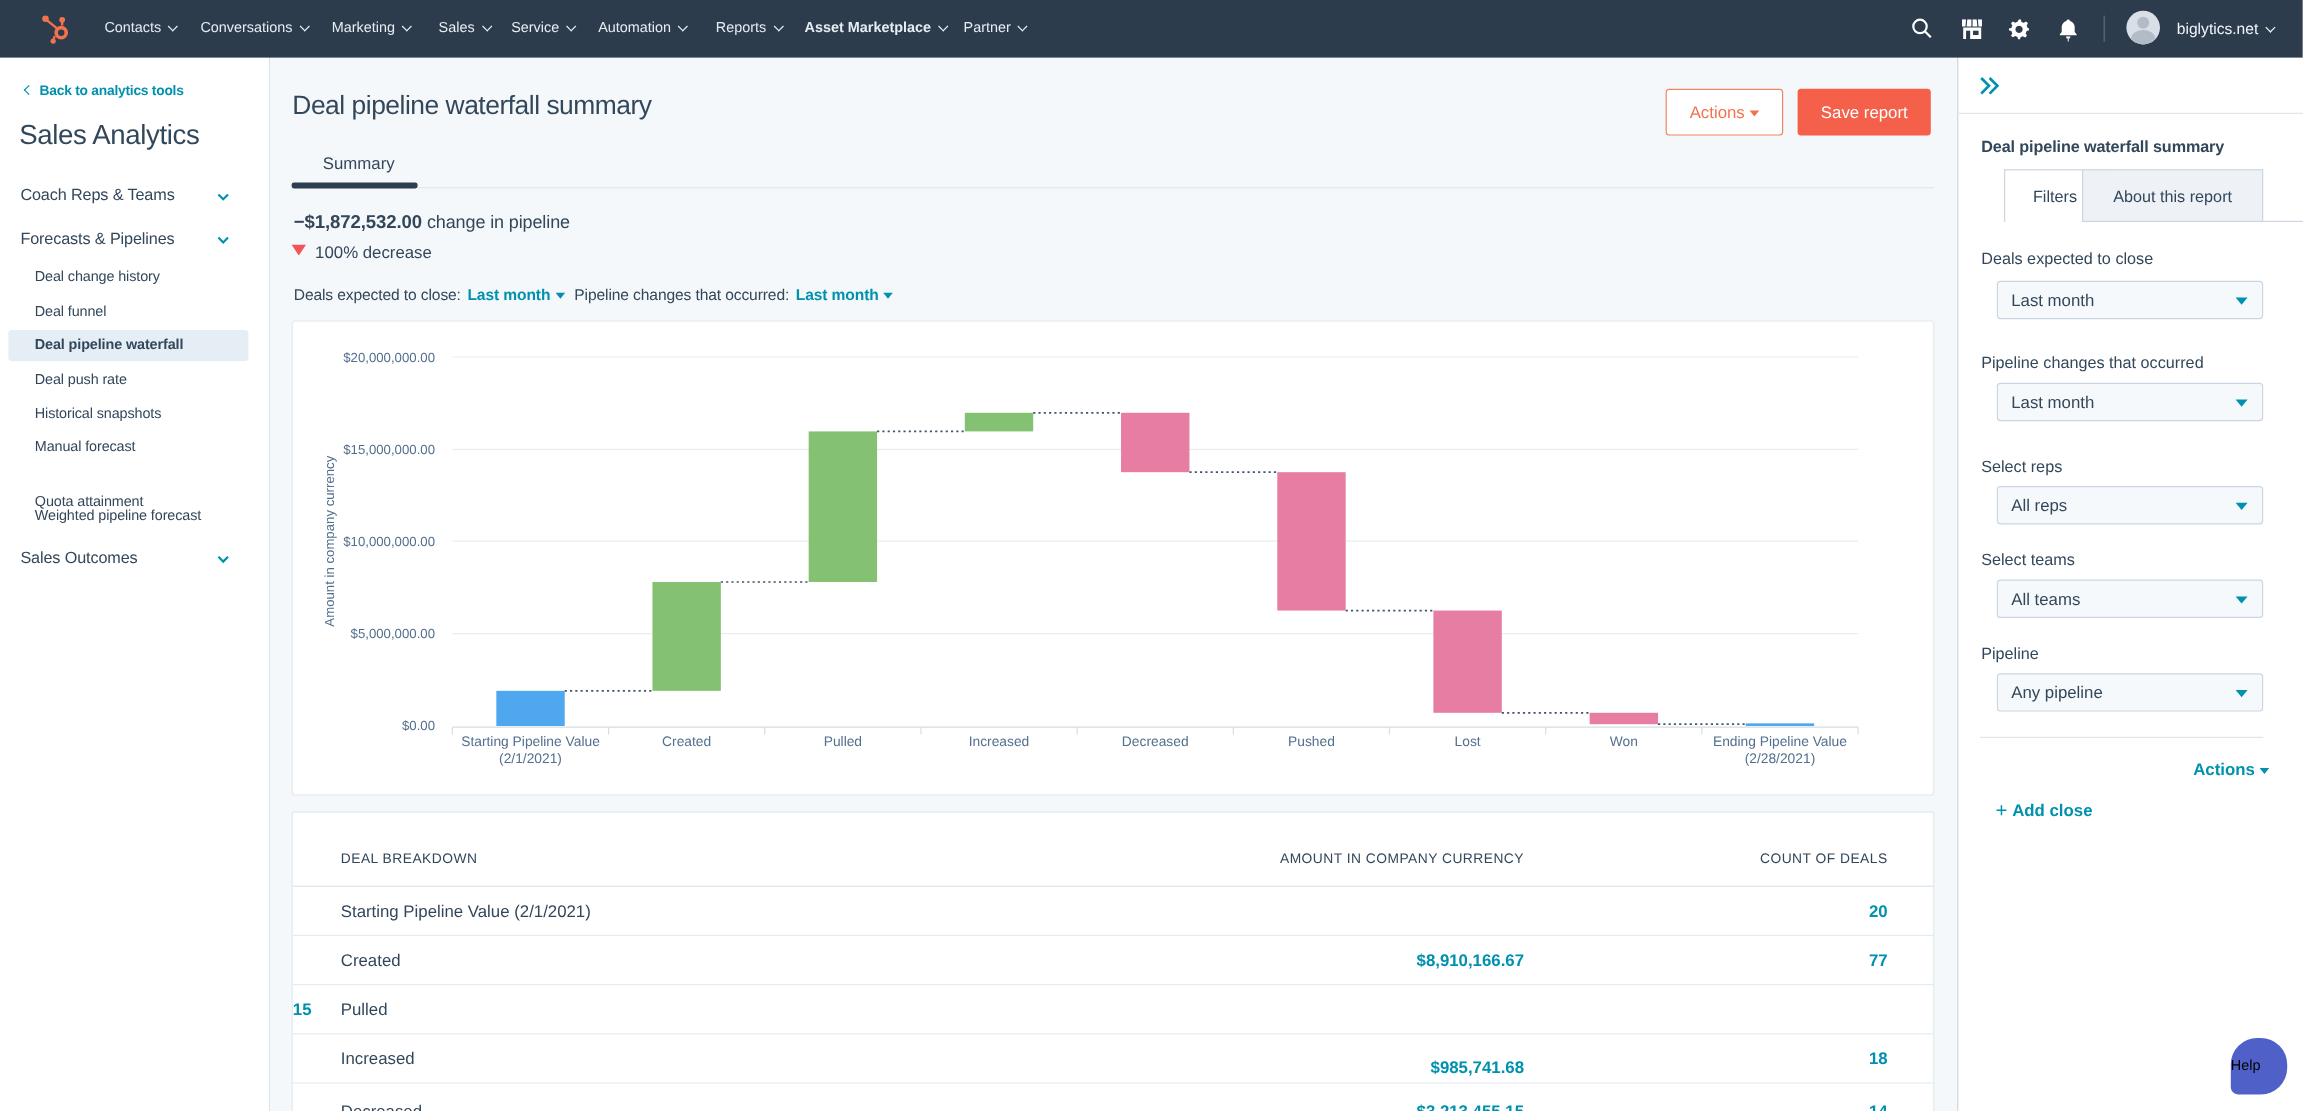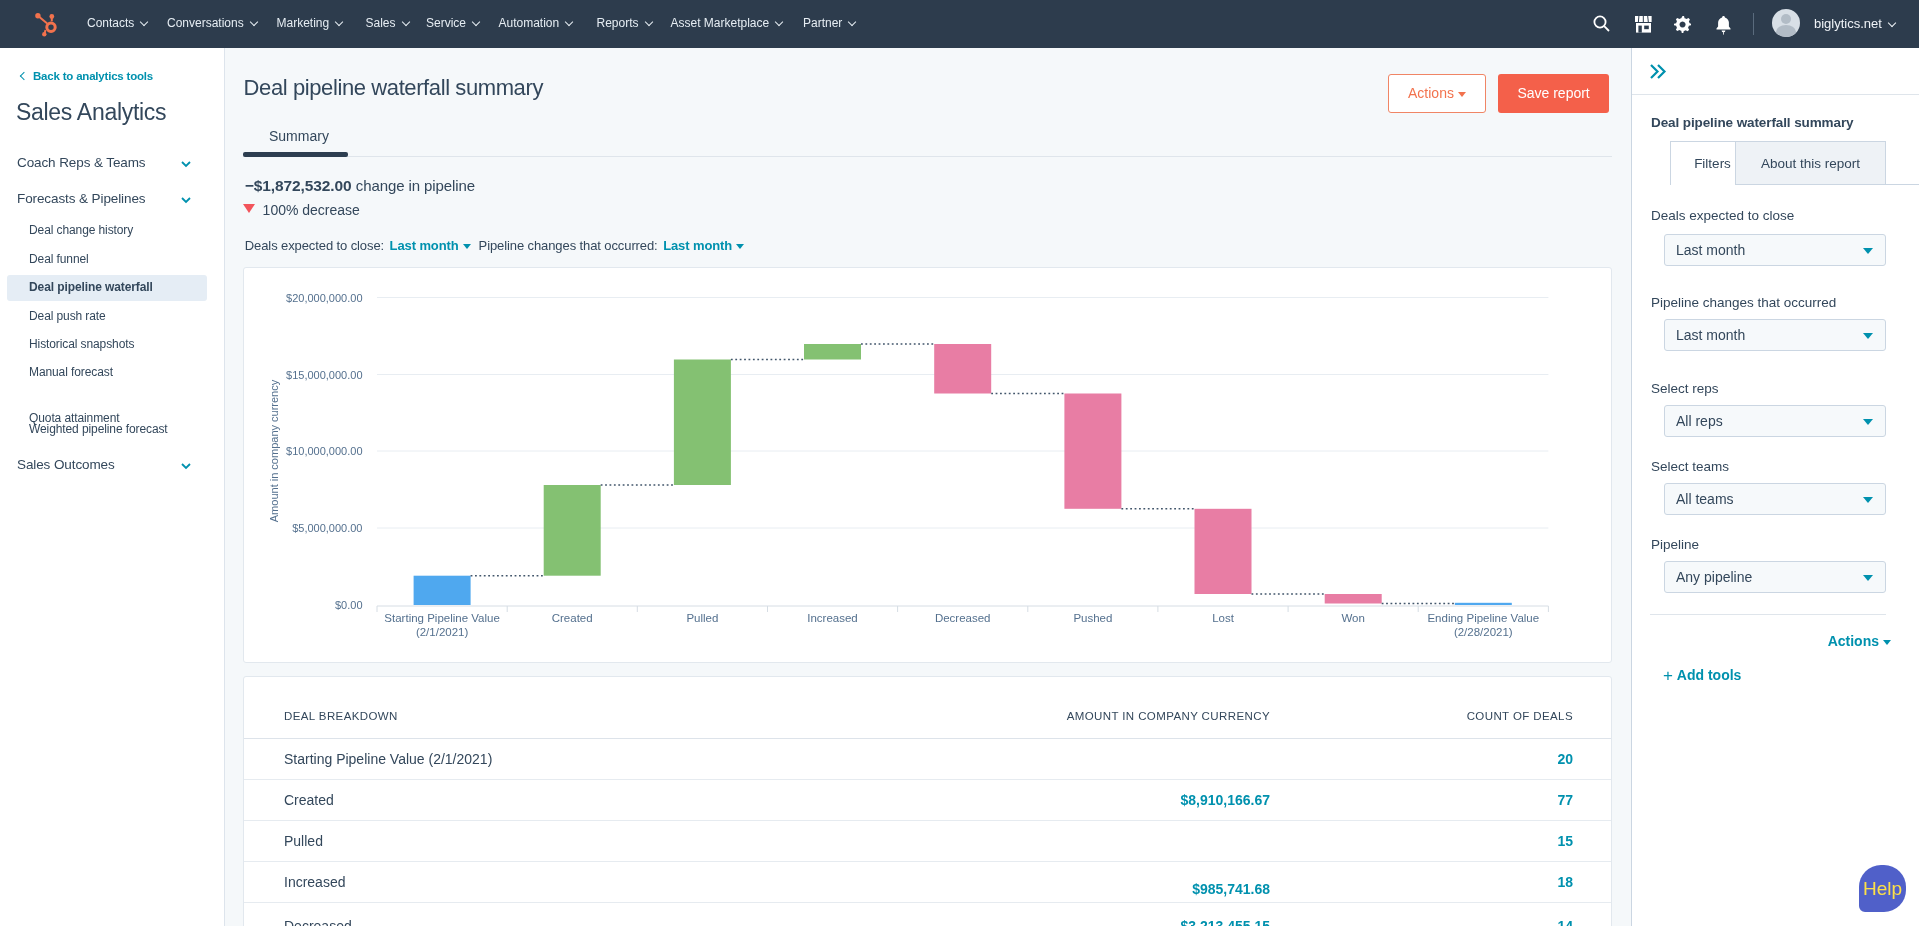--- a/index.html
+++ b/index.html
@@ -45,21 +45,21 @@
       <circle cx="12.3" cy="25.2" r="2.2"></circle>
     </g>
   </svg>
   <div class="navitem" style="left:87px;">Contacts<span class="car"></span></div>
   <div class="navitem" style="left:167px;">Conversations<span class="car"></span></div>
   <div class="navitem" style="left:276.5px;">Marketing<span class="car"></span></div>
   <div class="navitem" style="left:365.5px;">Sales<span class="car"></span></div>
   <div class="navitem" style="left:426px;">Service<span class="car"></span></div>
   <div class="navitem" style="left:498.5px;">Automation<span class="car"></span></div>
   <div class="navitem" style="left:596.5px;">Reports<span class="car"></span></div>
-  <div class="navitem" style="left:670.5px;">Asset Marketplace<span class="car"></span></div>
+  <div class="navitem" style="left:670.5px;font-weight:bold;">Asset Marketplace<span class="car"></span></div>
   <div class="navitem" style="left:803px;">Partner<span class="car"></span></div>
 
   <svg class="navico" style="left:1592px;" width="19" height="19" viewBox="0 0 19 19">
       <circle cx="8" cy="8" r="5.6" fill="none" stroke="#fff" stroke-width="1.8"></circle>
       <path d="M12.2 12.2 L17 17" stroke="#fff" stroke-width="1.8"></path>
     </svg>
   <svg class="navico" style="left:1635px; top:16px;" width="17" height="17" viewBox="0 0 17 17">
       <g fill="#fff">
         <path d="M0 0 L3.4 0 L2.9 6 L0 6 Z"></path>
         <path d="M4.4 0 L7.8 0 L7.8 6 L3.9 6 Z"></path>
@@ -196,21 +196,21 @@
     <div class="abs" style="left:0; top:102px; width:1369px; height:1px; background:#e6ebf0;"></div>
     <div class="abs" style="left:0; top:143px; width:1369px; height:1px; background:#e6ebf0;"></div>
     <div class="abs" style="left:0; top:184px; width:1369px; height:1px; background:#e6ebf0;"></div>
     <div class="abs" style="left:0; top:225px; width:1369px; height:1px; background:#e6ebf0;"></div>
     <div class="abs" style="left:40px; top:74px; font-size:14px;">Starting Pipeline Value (2/1/2021)</div>
     <div class="abs" style="left:0; top:74px; width:1329px; text-align:right; font-size:14px;"><span class="tealb">20</span></div>
     <div class="abs" style="left:40px; top:115px; font-size:14px;">Created</div>
     <div class="abs" style="left:0; top:115px; width:1026px; text-align:right; font-size:14px;"><span class="tealb">$8,910,166.67</span></div>
     <div class="abs" style="left:0; top:115px; width:1329px; text-align:right; font-size:14px;"><span class="tealb">77</span></div>
     <div class="abs" style="left:40px; top:156px; font-size:14px;">Pulled</div>
-    <div class="abs" style="left:0; top:156px; width:1329px; text-align:right; font-size:14px;"><span class="tealb">15</span></div>
+    <div class="abs" style="left:0; top:156px; width:1329px; text-align:left; font-size:14px;"><span class="tealb">15</span></div>
     <div class="abs" style="left:40px; top:197px; font-size:14px;">Increased</div>
     <div class="abs" style="left:0; top:204px; width:1026px; text-align:right; font-size:14px;"><span class="tealb">$985,741.68</span></div>
     <div class="abs" style="left:0; top:197px; width:1329px; text-align:right; font-size:14px;"><span class="tealb">18</span></div>
     <div class="abs" style="left:40px; top:241px; font-size:14px;">Decreased</div>
     <div class="abs" style="left:0; top:241px; width:1026px; text-align:right; font-size:14px;"><span class="tealb">$3,213,455.15</span></div>
     <div class="abs" style="left:0; top:241px; width:1329px; text-align:right; font-size:14px;"><span class="tealb">14</span></div>
   </div>
 </div>
 
 <div id="panel">
@@ -230,16 +230,16 @@
   <div class="plabel" style="top:248px;">Pipeline changes that occurred</div>
   <div class="psel" style="top:272px;">Last month<span class="pc"></span></div>
   <div class="plabel" style="top:334px;">Select reps</div>
   <div class="psel" style="top:358px;">All reps<span class="pc"></span></div>
   <div class="plabel" style="top:412px;">Select teams</div>
   <div class="psel" style="top:436px;">All teams<span class="pc"></span></div>
   <div class="plabel" style="top:490px;">Pipeline</div>
   <div class="psel" style="top:514px;">Any pipeline<span class="pc"></span></div>
   <div class="abs" style="left:18px; top:567px; width:236px; height:1px; background:#dfe5eb;"></div>
   <div class="abs" style="left:0; top:586px; width:259px; text-align:right; font-size:14px;"><span class="tealb">Actions</span><span class="dcar"></span></div>
-  <div class="abs" style="left:31px; top:618px; font-size:14px;"><span class="tealb" style="font-size:17px; font-weight:normal; position:relative; top:1px;">+</span> <span class="tealb">Add tools</span></div>
-</div>
-
-<div class="abs" style="left:1859px; top:865px; width:47px; height:47px; background:#5060c9; border-radius:22px 22px 22px 6px; color:#fde047; font-size:19px; text-align:center; line-height:47px;">Help</div>
+  <div class="abs" style="left:31px; top:618px; font-size:14px;"><span class="tealb" style="font-size:17px; font-weight:normal; position:relative; top:1px;">+</span> <span class="tealb">Add close</span></div>
+</div>
+
+<div class="abs" style="left:1859px; top:865px; width:47px; height:47px; background:#5060c9; border-radius:22px 22px 22px 6px; color:#000000; font-size:12px; line-height:47px;">Help</div>
 
 </body></html>

